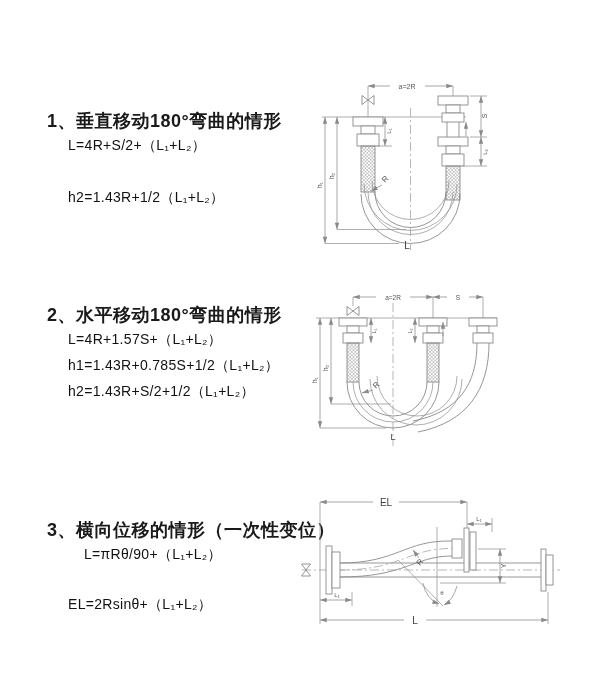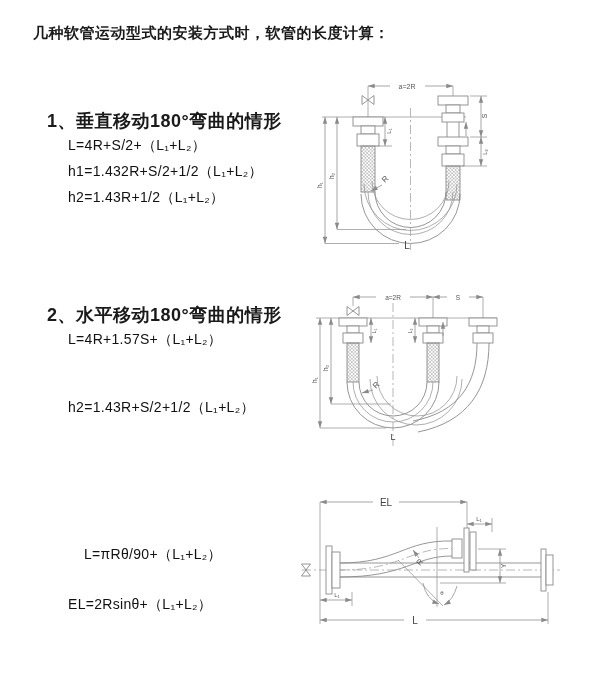--- a/index.html
+++ b/index.html
@@ -15,31 +15,31 @@
   .cl{stroke:#9a9a9a;stroke-width:.7;fill:none;stroke-dasharray:9 3 2 3;}
   .flg{fill:#ffffff;stroke:#8a8a8a;stroke-width:.9;}
   .lbl{fill:#555;font-family:"Liberation Sans",sans-serif;}
   .big{fill:#3f3f3f;font-family:"Liberation Sans",sans-serif;}
 </style>
 </head>
 <body>
 
 <div class="page">
 
-  <div class="title">几种软管运动型式的安装方式时，软管的长度计算：</div>
 
   <div class="sec-heading" style="left:47px;top:109px;">1、垂直移动180°弯曲的情形</div>
   <div class="formula" style="left:68px;top:137px;text-align:right;">L=4R+S/2+（L₁+L₂）</div>
-  <div class="formula" style="left:68px;top:163px;">h1=1.432R+S/2+1/2（L₁+L₂）</div>
   <div class="formula" style="left:68px;top:189px;">h2=1.43R+1/2（L₁+L₂）</div>
 
   <div class="sec-heading" style="left:47px;top:303px;">2、水平移动180°弯曲的情形</div>
   <div class="formula" style="left:68px;top:331px;">L=4R+1.57S+（L₁+L₂）</div>
-  <div class="formula" style="left:68px;top:383px;margin-top:16px;">h2=1.43R+S/2+1/2（L₁+L₂）</div>
-
+  <div class="formula" style="left:68px;top:357px;">h1=1.43R+0.785S+1/2（L₁+L₂）</div>
+  <div class="formula" style="left:68px;top:383px;">h2=1.43R+S/2+1/2（L₁+L₂）</div>
+
+  <div class="sec-heading" style="left:47px;top:518px;">3、横向位移的情形（一次性变位）</div>
   <div class="formula" style="left:84px;top:546px;">L=πRθ/90+（L₁+L₂）</div>
   <div class="formula" style="left:68px;top:596px;">EL=2Rsinθ+（L₁+L₂）</div>
 
   <svg style="left:314px;top:76px;" width="210" height="176" viewBox="314 76 210 176">
     <defs>
       <marker id="ae1" markerWidth="8" markerHeight="6" refX="7.2" refY="3" orient="auto" markerUnits="userSpaceOnUse">
           <path d="M0.5,0.8 L7.2,3 L0.5,5.2 Z" fill="#8a8a8a"></path>
         </marker>
       <marker id="as1" markerWidth="8" markerHeight="6" refX="0.8" refY="3" orient="auto" markerUnits="userSpaceOnUse">
           <path d="M7.5,0.8 L0.8,3 L7.5,5.2 Z" fill="#8a8a8a"></path>

